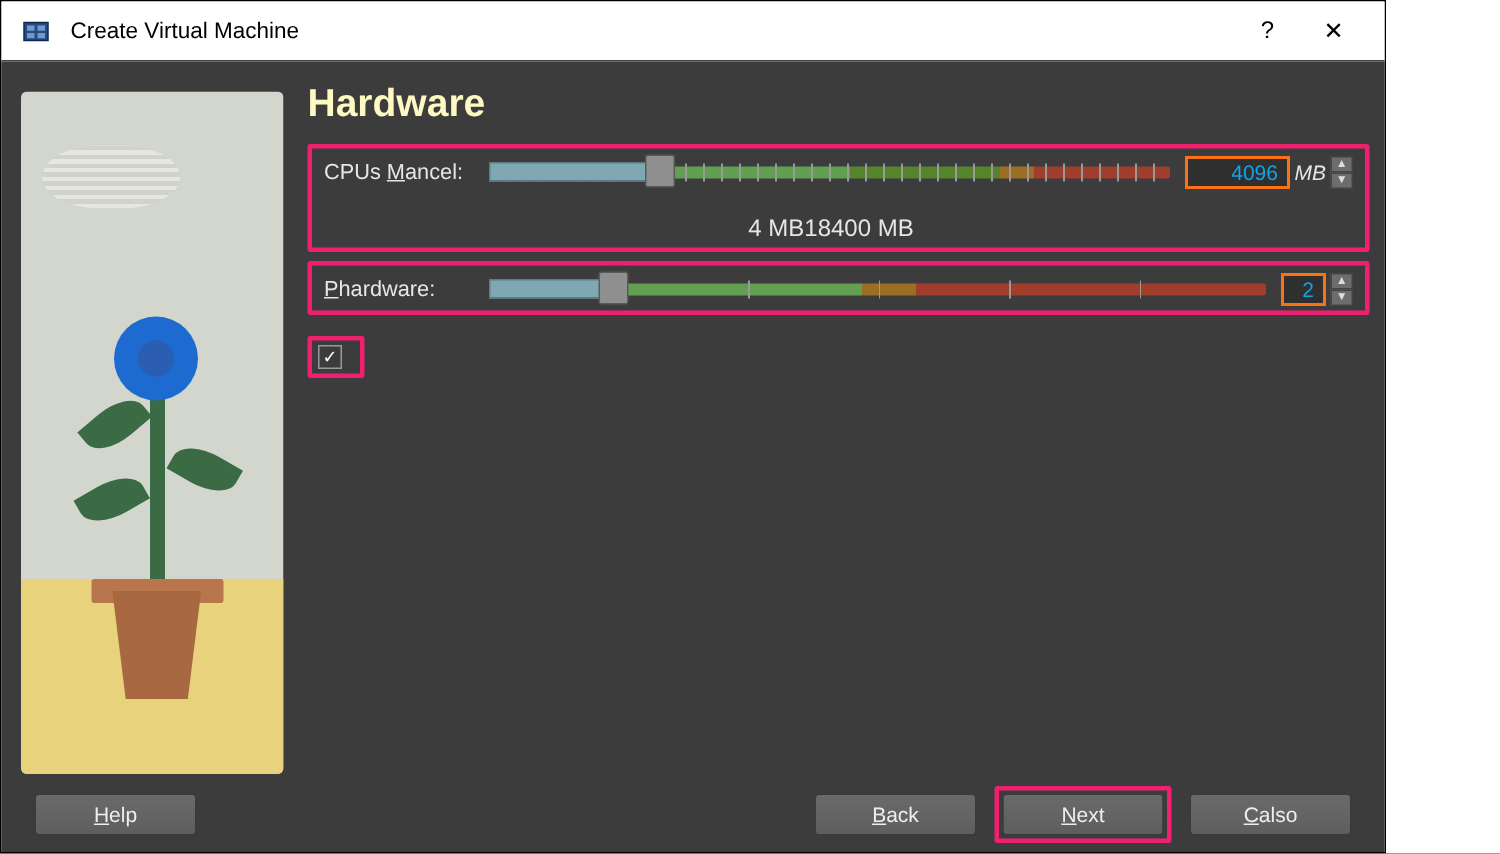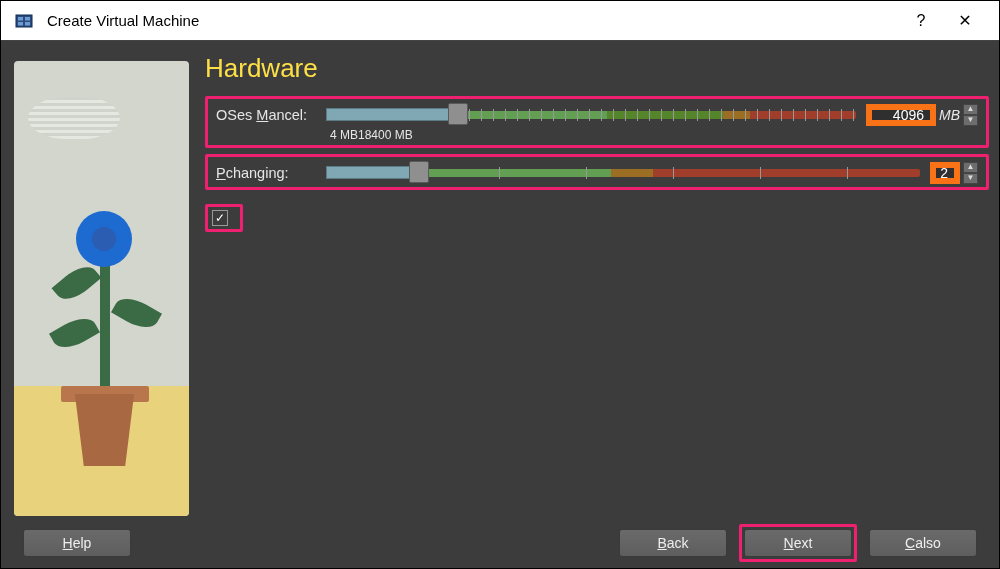--- a/index.html
+++ b/index.html
@@ -6,21 +6,21 @@
     body {
       width: 1000px;
       height: 569px;
       font-family: "Segoe UI", Arial, sans-serif;
       font-size: 14px;
       color: #e6e6e6;
       background: #fff;
       overflow: hidden;
     }
     .window {
-      width: 1000px;
+      width: 924px;
       height: 569px;
       display: flex;
       flex-direction: column;
       border: 1px solid #000;
     }
     .titlebar {
       height: 40px;
       background: #fff;
       display: flex;
       align-items: center;
@@ -128,21 +128,21 @@
       width: 88px;
       height: 16px;
       background: #b9764d;
       border-radius: 2px;
     }
     .content {
       flex: 1;
       padding: 12px 10px 0 4px;
       position: relative;
     }
-    h1 { font-size: 26px; font-weight: 400; margin-bottom: 12px; color: #fde047; }
+    h1 { font-size: 26px; font-weight: 700; margin-bottom: 12px; color: #fef9c3; }
     .intro { font-size: 14.5px; line-height: 1.4; margin-bottom: 18px; color: #e3e3e3; }
     .row-highlight {
       border: 3px solid #ef206f;
       padding: 5px 8px 3px 8px;
       margin-bottom: 6px;
       border-radius: 2px;
     }
     .hw-row {
       display: flex;
       align-items: center;
@@ -185,36 +185,36 @@
       width: 20px;
       height: 22px;
       background: #8f8f8f;
       border: 1px solid #5a5a5a;
       border-radius: 2px;
     }
     .slider-thumb.mem { left: 23%; }
     .slider-thumb.cpu { left: 14%; }
     .scale {
       display: flex;
-      justify-content: flex-start;
-      font-size: 12px;
-      margin-top: 2px;
+      justify-content: center;
+      font-size: 16px;
+      margin-top: 18px;
       padding: 0 4px;
     }
     .value-box {
       display: flex;
       align-items: center;
       gap: 3px;
     }
     .value-input {
       width: 70px;
       height: 22px;
       background: #2f2f2f;
-      border: 6px solid #f97316;
-      color: #ffffff;
+      border: 2px solid #f97316;
+      color: #0ea5e9;
       text-align: right;
       padding-right: 6px;
       font-size: 14px;
     }
     .unit { font-size: 14px; font-style: italic; }
     .spinner {
       width: 15px;
       display: flex;
       flex-direction: column;
     }
@@ -311,21 +311,21 @@
         <div class="pot"></div>
       </div>
     </div>
 
     <div class="content">
       <h1>Hardware</h1>
 
       <div class="row-highlight">
         <div class="hw-row">
           <div class="hw-label">
-            <span>OSes </span><span class="underline">M</span><span>ancel:</span>
+            <span>CPUs </span><span class="underline">M</span><span>ancel:</span>
           </div>
           <div class="slider-wrap">
             <div class="slider-track">
               <div class="slider-bg"></div>
               <div class="slider-ticks"></div>
               <div class="slider-fill mem"></div>
               <div class="slider-thumb mem"></div>
             </div>
           </div>
           <div class="value-box">
@@ -345,21 +345,21 @@
               <span>18400 MB</span>
             </div>
           </div>
           <div style="width:110px"></div>
         </div>
       </div>
 
       <div class="row-highlight">
         <div class="hw-row">
           <div class="hw-label">
-            <span class="underline">P</span><span>changing:</span>
+            <span class="underline">P</span><span>hardware:</span>
           </div>
           <div class="slider-wrap">
             <div class="slider-track">
               <div class="slider-bg cpu"></div>
               <div class="slider-ticks" style="background-image: repeating-linear-gradient(to right, transparent 0 86px, #999 86px 87px);"></div>
               <div class="slider-fill cpu"></div>
               <div class="slider-thumb cpu"></div>
             </div>
           </div>
           <div class="value-box">

